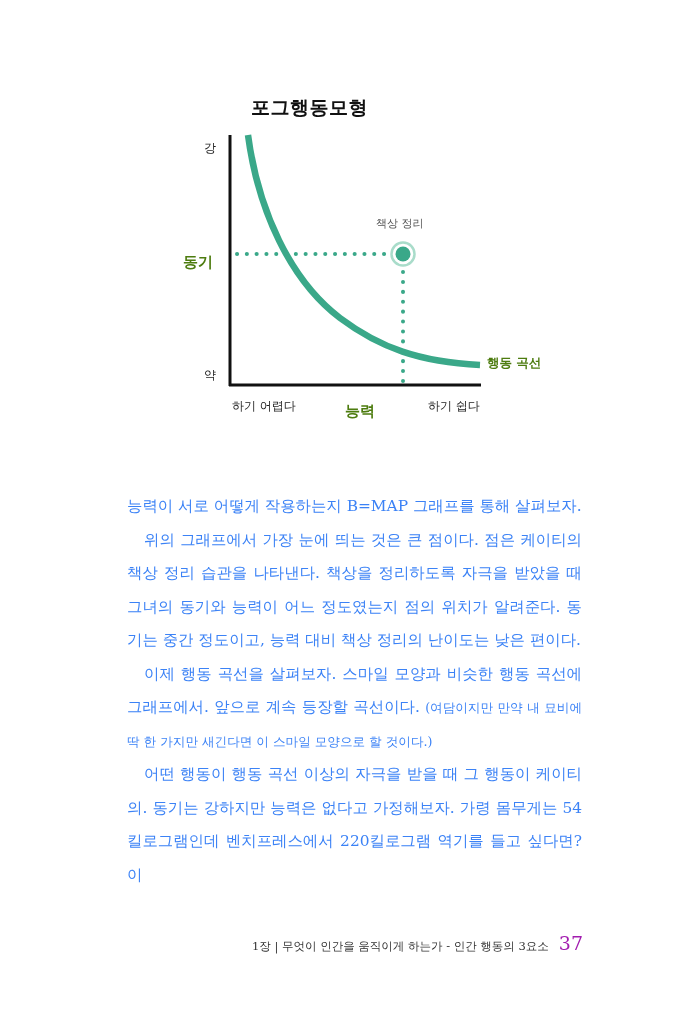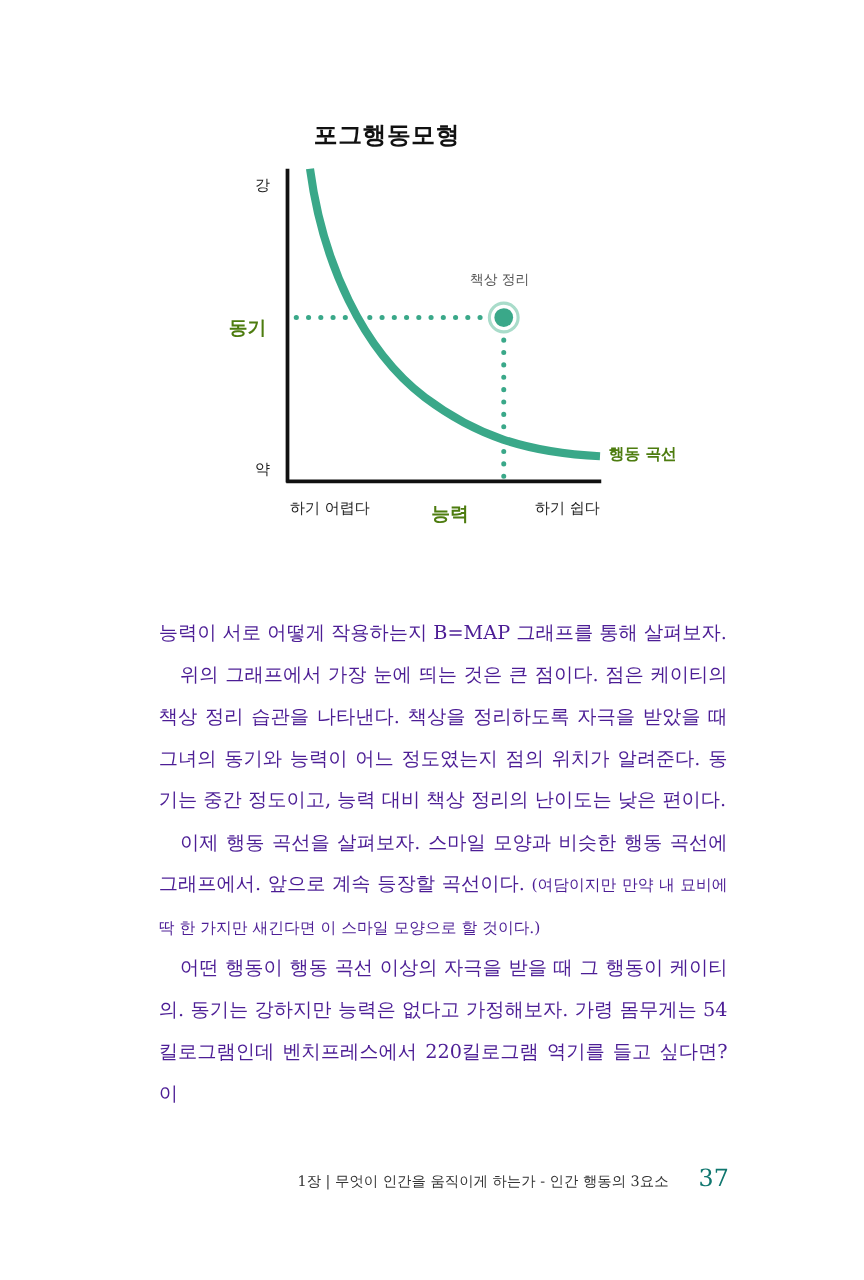--- a/index.html
+++ b/index.html
@@ -13,31 +13,31 @@
       font-family: "DejaVu Sans", sans-serif; font-weight: bold; font-size: 19px; color: #111;
       letter-spacing: 0.5px;
     }
     .lbl { position: absolute; font-family: "DejaVu Sans", sans-serif; white-space: nowrap; }
     .lbl-dark { color: #222; font-size: 12px; }
     .lbl-green { color: #4d7c0f; }
     .lbl-grey { color: #555; font-size: 11px; }
     svg.chart { position: absolute; left: 0; top: 0; }
     .body-text {
       position: absolute; left: 127px; top: 490px; width: 455px;
-      font-size: 15.4px; line-height: 33.5px; color: #4c1d95;
+      font-size: 15.4px; line-height: 33.5px; color: #3b82f6;
     }
     .body-text p { margin: 0; text-align: justify; text-align-last: justify; }
     .body-text p.indent { text-indent: 17px; }
     .body-text p.last { text-align-last: left; }
     .body-text .aside { font-size: 12.6px; }
     .footer {
       position: absolute; right: 108px; top: 932px; font-size: 11.5px; color: #333;
-      white-space: nowrap; display: flex; align-items: baseline; gap: 24px;
+      white-space: nowrap; display: flex; align-items: baseline; gap: 10px;
     }
-    .footer .page-num { font-size: 19px; color: #0f766e; }
+    .footer .page-num { font-size: 19px; color: #a21caf; }
   </style>
 </head>
 <body>
 
 <div class="figure">
   <div class="fig-title">포그행동모형</div>
 
   <svg class="chart" width="691" height="440">
 
     <line x1="230" y1="135" x2="230" y2="386" stroke="#111" stroke-width="3"></line>

